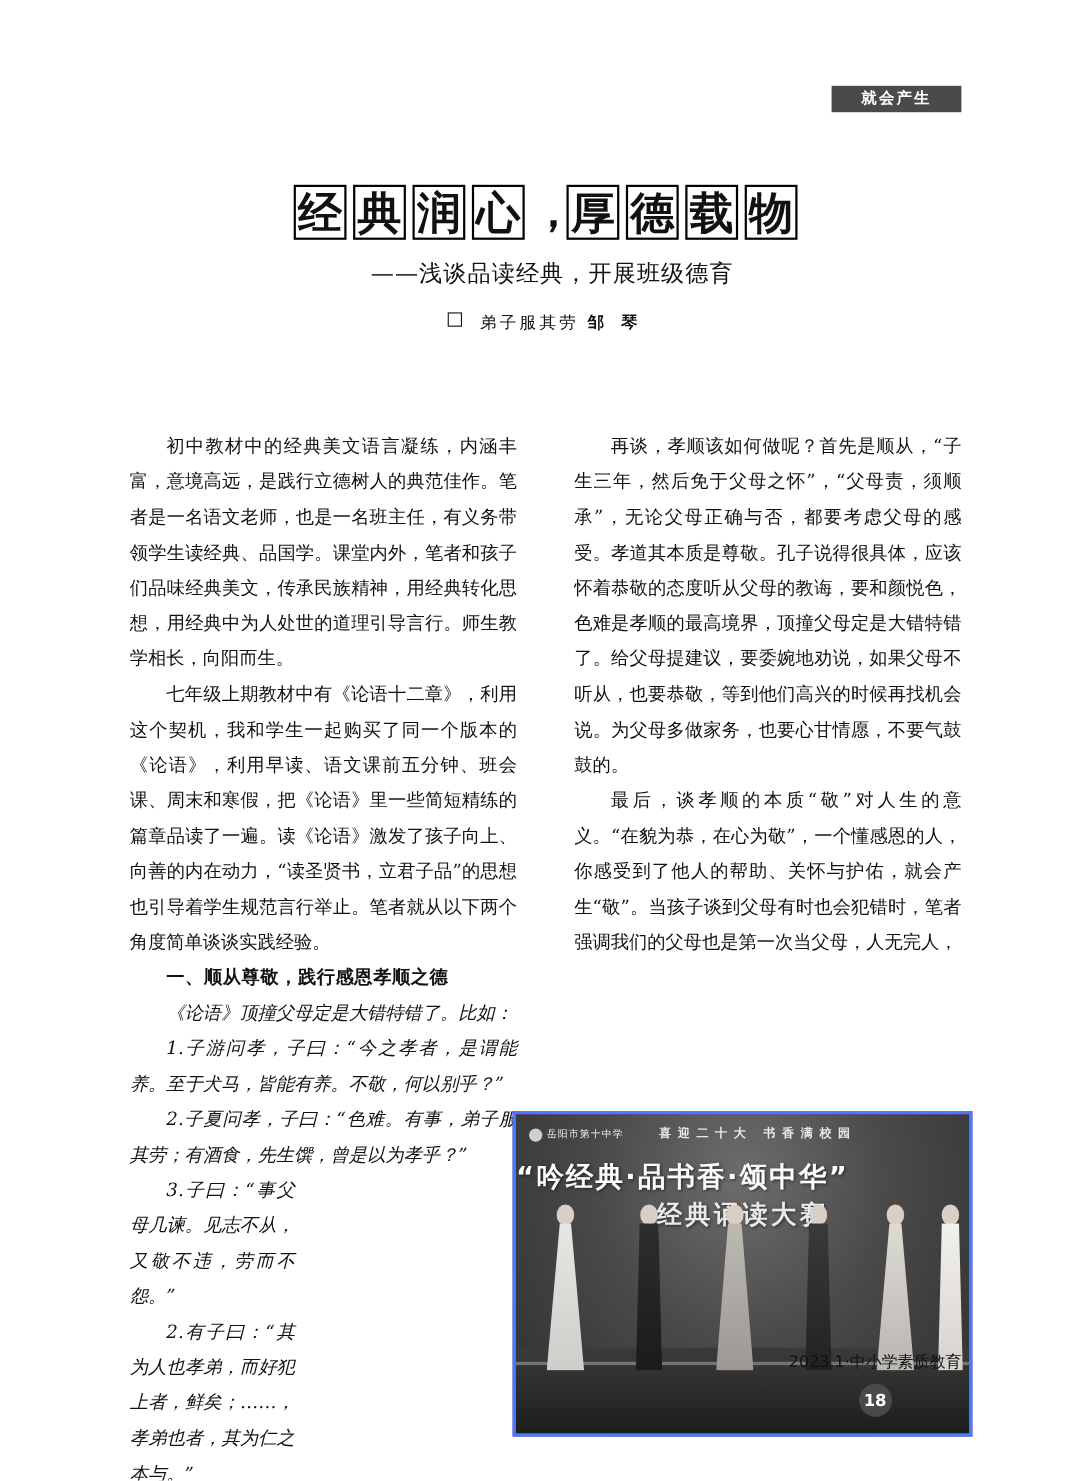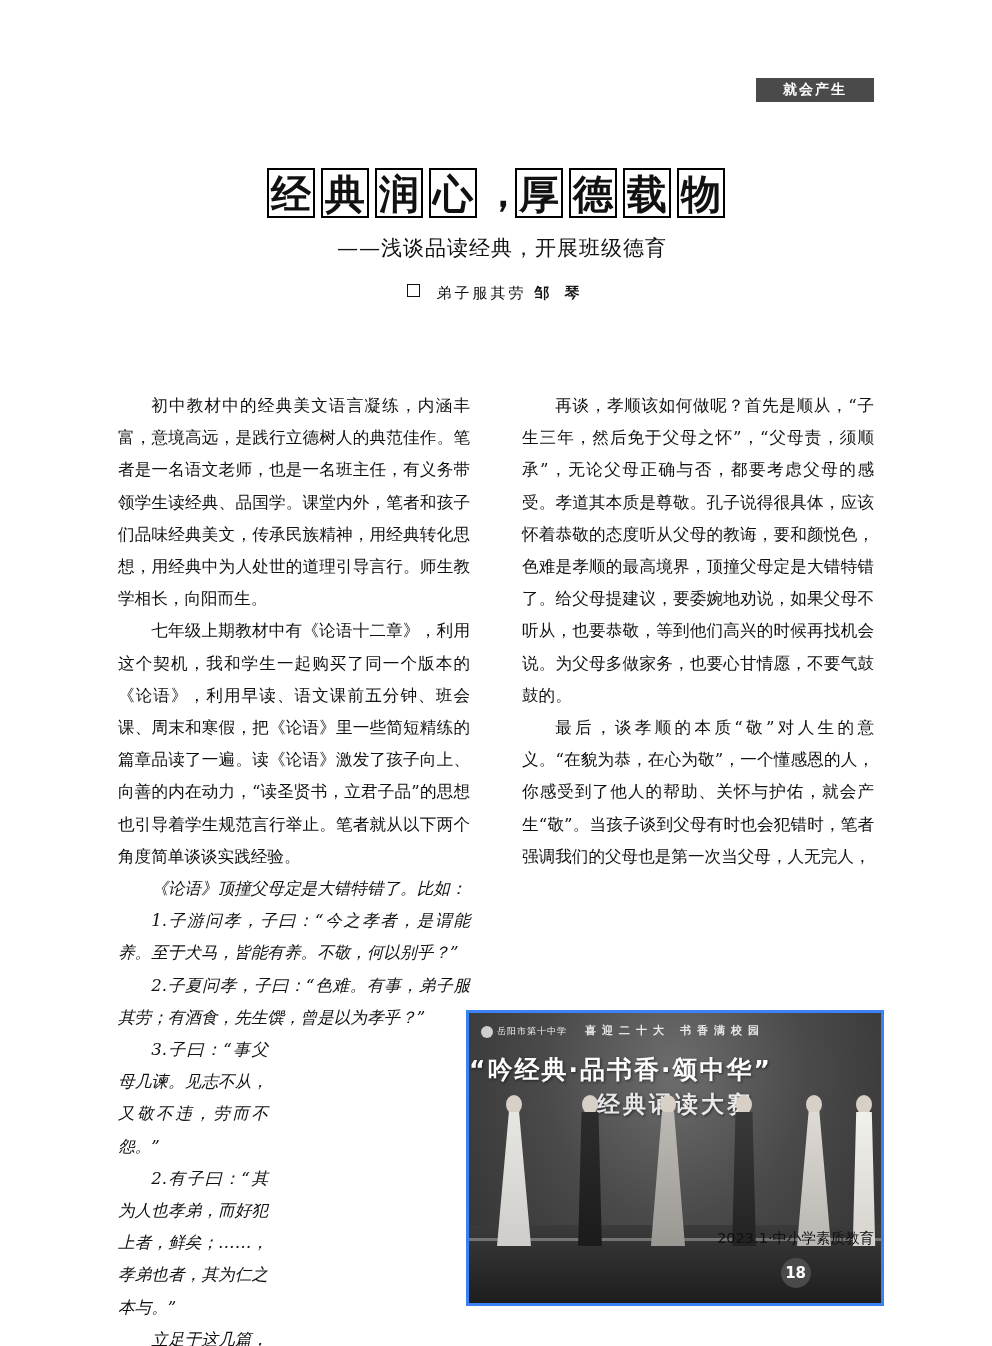--- a/index.html
+++ b/index.html
@@ -156,21 +156,21 @@
   }
   .photo .bg {
     position: absolute;
     inset: 0;
     background:
       radial-gradient(ellipse at 50% 20%, #6d6d6d 0%, #4a4a4a 45%, #2e2e2e 100%);
   }
   .photo .banner-text {
     position: absolute;
     top: 10px;
-    left: 0;
+    left: 14px;
     width: 100%;
     text-align: center;
     color: #f3f3f3;
     font-size: 11px;
     letter-spacing: 6px;
     font-weight: bold;
     opacity: .92;
   }
   .photo .banner-main {
     position: absolute;
@@ -306,20 +306,21 @@
     <div class="byline">
       <span class="square"></span><span>弟子服其劳</span><span class="author">邹  琴</span>
     </div>
   </div>
 
   <div class="columns">
 
     <div class="col col-left">
       <p class="para">初中教材中的经典美文语言凝练，内涵丰富，意境高远，是践行立德树人的典范佳作。笔者是一名语文老师，也是一名班主任，有义务带领学生读经典、品国学。课堂内外，笔者和孩子们品味经典美文，传承民族精神，用经典转化思想，用经典中为人处世的道理引导言行。师生教学相长，向阳而生。</p>
       <p class="para">七年级上期教材中有《论语十二章》，利用这个契机，我和学生一起购买了同一个版本的《论语》，利用早读、语文课前五分钟、班会课、周末和寒假，把《论语》里一些简短精练的篇章品读了一遍。读《论语》激发了孩子向上、向善的内在动力，“读圣贤书，立君子品”的思想也引导着学生规范言行举止。笔者就从以下两个角度简单谈谈实践经验。</p>
+      <p class="heading">一、顺从尊敬，践行感恩孝顺之德</p>
       <p class="para kai">《论语》顶撞父母定是大错特错了。比如：</p>
       <p class="para kai">1.子游问孝，子曰：“今之孝者，是谓能养。至于犬马，皆能有养。不敬，何以别乎？”</p>
       <p class="para kai">2.子夏问孝，子曰：“色难。有事，弟子服其劳；有酒食，先生馔，曾是以为孝乎？”</p>
       <p class="para kai narrow">3.子曰：“事父母几谏。见志不从，又敬不违，劳而不怨。”</p>
       <p class="para kai narrow">2.有子曰：“其为人也孝弟，而好犯上者，鲜矣；……，孝弟也者，其为仁之本与。”</p>
       <p class="para kai narrow">立足于这几篇，笔者在班会课上跟学生谈孝</p>
     </div>
 
     <div class="col col-right">
       <p class="para">再谈，孝顺该如何做呢？首先是顺从，“子生三年，然后免于父母之怀”，“父母责，须顺承”，无论父母正确与否，都要考虑父母的感受。孝道其本质是尊敬。孔子说得很具体，应该怀着恭敬的态度听从父母的教诲，要和颜悦色，色难是孝顺的最高境界，顶撞父母定是大错特错了。给父母提建议，要委婉地劝说，如果父母不听从，也要恭敬，等到他们高兴的时候再找机会说。为父母多做家务，也要心甘情愿，不要气鼓鼓的。</p>

